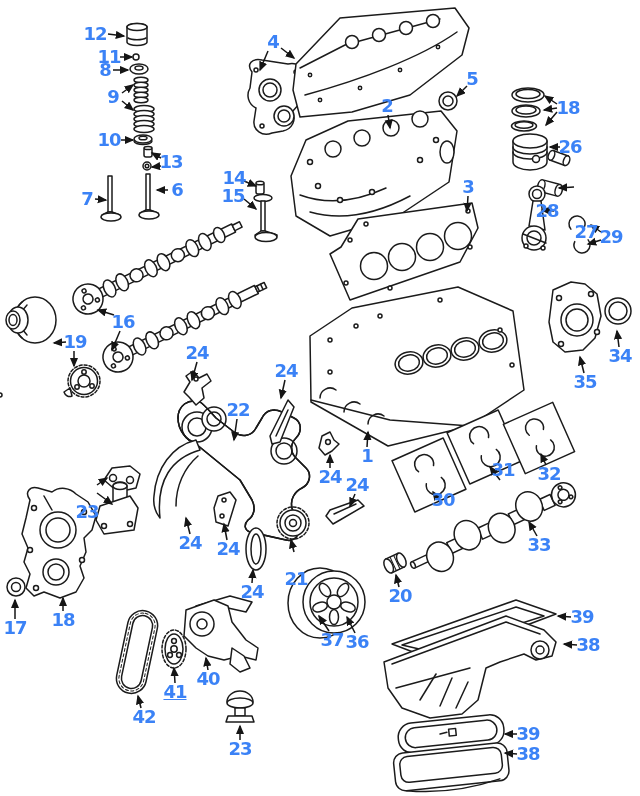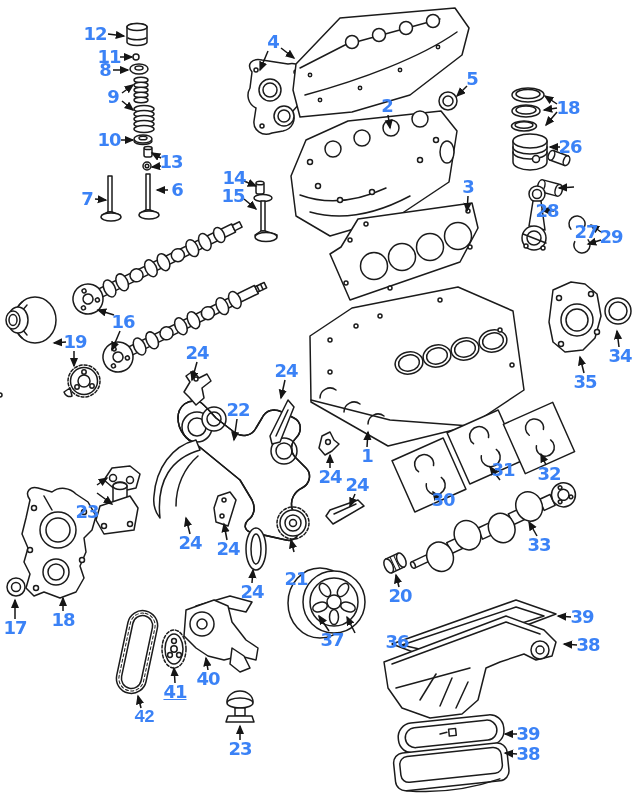--- a/index.html
+++ b/index.html
@@ -557,26 +557,26 @@
       <div class="callout" style="left: 367px; top: 456px;">1</div>
       <div class="callout" style="left: 330px; top: 477px;">24</div>
       <div class="callout" style="left: 357px; top: 485px;">24</div>
       <div class="callout" style="left: 87px; top: 512px;">23</div>
       <div class="callout" style="left: 190px; top: 543px;">24</div>
       <div class="callout" style="left: 228px; top: 549px;">24</div>
       <div class="callout" style="left: 252px; top: 592px;">24</div>
       <div class="callout" style="left: 296px; top: 539px; margin-top: 40px;">21</div>
       <div class="callout" style="left: 63px; top: 620px;">18</div>
       <div class="callout" style="left: 15px; top: 628px;">17</div>
-      <div class="callout" style="left: 144px; top: 717px; font-family: Liberation Mono, monospace;">42</div>
+      <div class="callout" style="left: 144px; top: 717px;">42</div>
       <div class="callout" style="left: 175px; top: 692px; text-decoration: underline;">41</div>
       <div class="callout" style="left: 208px; top: 679px; text-align: center;">40</div>
       <div class="callout" style="left: 240px; top: 749px;">23</div>
       <div class="callout" style="left: 332px; top: 640px;">37</div>
-      <div class="callout" style="left: 357px; top: 642px; margin-left: 40px;">36</div>
+      <div class="callout" style="left: 357px; top: 642px;">36</div>
       <div class="callout" style="left: 400px; top: 596px;">20</div>
       <div class="callout" style="left: 443px; top: 500px;">30</div>
       <div class="callout" style="left: 503px; top: 470px;">31</div>
       <div class="callout" style="left: 549px; top: 474px;">32</div>
       <div class="callout" style="left: 539px; top: 545px;">33</div>
       <div class="callout" style="left: 585px; top: 382px;">35</div>
       <div class="callout" style="left: 620px; top: 356px;">34</div>
       <div class="callout" style="left: 582px; top: 617px;">39</div>
       <div class="callout" style="left: 588px; top: 645px;">38</div>
       <div class="callout" style="left: 528px; top: 734px;">39</div>

